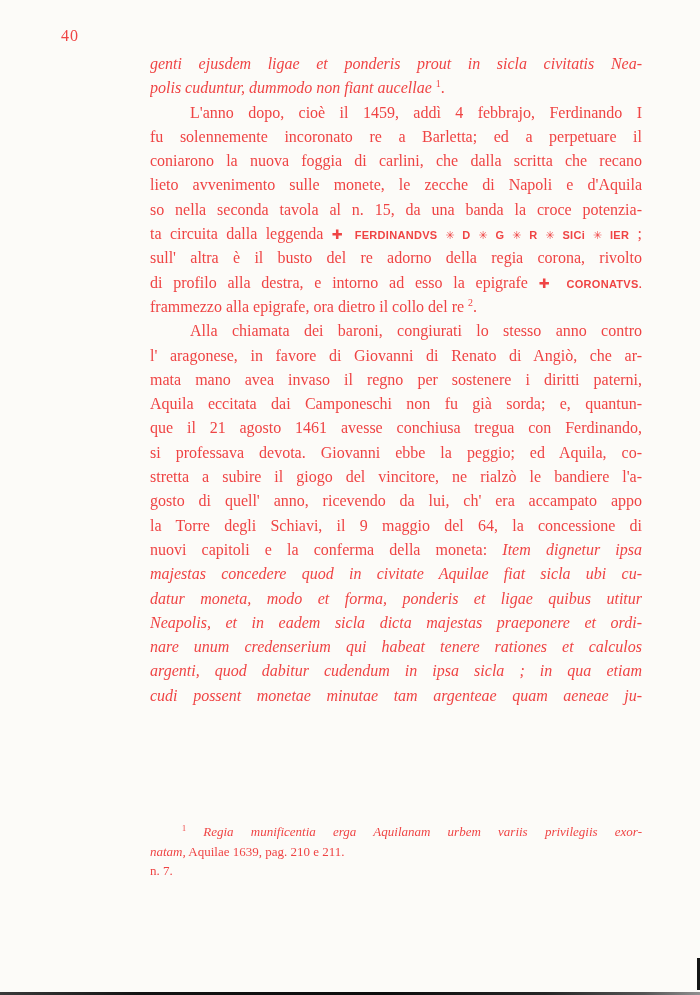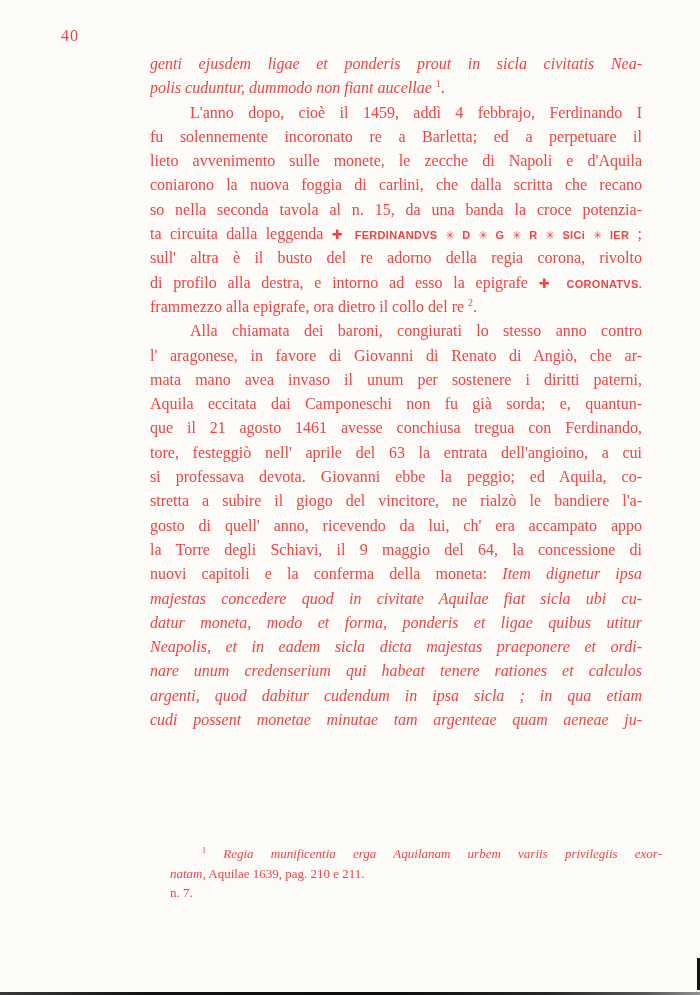--- a/index.html
+++ b/index.html
@@ -27,23 +27,22 @@
   }
   .body-block .line {
     font-size: 16px;
     line-height: 24.3px;
     height: 24.3px;
     overflow: hidden;
   }
   .fn-block {
     position: absolute;
     left: 150px;
-    top: 844px;
+    top: 822px;
     width: 492px;
-    margin-left: 20px;
   }
   .fn-block .line {
     font-size: 13px;
     line-height: 19.5px;
     height: 19.5px;
     overflow: hidden;
   }
   .line.j { text-align: justify; text-align-last: justify; }
   .line.ind { text-indent: 40px; }
   .fn-block .line.ind { text-indent: 32px; }
@@ -81,33 +80,32 @@
 </head>
 <body>
 
 <div class="page">
   <div class="pagenum">40</div>
   <div class="body-block" id="body-block">
       <div class="line j"><span class="seg-i">genti ejusdem ligae et ponderis prout in sicla civitatis Nea-</span></div>
       <div class="line"><span class="seg-i">polis cuduntur, dummodo non fiant aucellae </span><span class="seg-sup">1</span><span class="seg-r">.</span></div>
       <div class="line j ind"><span class="seg-r">L'anno dopo, cioè il 1459, addì 4 febbrajo, Ferdinando I</span></div>
       <div class="line j"><span class="seg-r">fu solennemente incoronato re a Barletta; ed a perpetuare il</span></div>
+      <div class="line j"><span class="seg-r">coniarono la nuova foggia di carlini, che dalla scritta che recano</span></div>
       <div class="line j"><span class="seg-r">lieto avvenimento sulle monete, le zecche di Napoli e d'Aquila</span></div>
-      <div class="line j"><span class="seg-r">coniarono la nuova foggia di carlini, che dalla scritta che recano</span></div>
       <div class="line j"><span class="seg-r">so nella seconda tavola al n. 15, da una banda la croce potenzia-</span></div>
       <div class="line j"><span class="seg-r">ta circuita dalla leggenda </span><span class="seg-x">✚</span><span class="seg-b"> FERDINANDVS ✳ D ✳ G ✳ R ✳ SICi ✳ IER</span><span class="seg-r"> ;</span></div>
       <div class="line j"><span class="seg-r">sull' altra è il busto del re adorno della regia corona, rivolto</span></div>
       <div class="line j"><span class="seg-r">di profilo alla destra, e intorno ad esso la epigrafe </span><span class="seg-x">✚</span><span class="seg-b"> CORONATVS.</span></div>
       <div class="line"><span class="seg-r">frammezzo alla epigrafe, ora dietro il collo del re </span><span class="seg-sup">2</span><span class="seg-r">.</span></div>
       <div class="line j ind"><span class="seg-r">Alla chiamata dei baroni, congiurati lo stesso anno contro</span></div>
       <div class="line j"><span class="seg-r">l' aragonese, in favore di Giovanni di Renato di Angiò, che ar-</span></div>
-      <div class="line j"><span class="seg-r">mata mano avea invaso il unum per sostenere i diritti paterni,</span></div>
+      <div class="line j"><span class="seg-r">mata mano avea invaso il regno per sostenere i diritti paterni,</span></div>
       <div class="line j"><span class="seg-r">Aquila eccitata dai Camponeschi non fu già sorda; e, quantun-</span></div>
       <div class="line j"><span class="seg-r">que il 21 agosto 1461 avesse conchiusa tregua con Ferdinando,</span></div>
-      <div class="line j"><span class="seg-r">tore, festeggiò nell' aprile del 63 la entrata dell'angioino, a cui</span></div>
       <div class="line j"><span class="seg-r">si professava devota. Giovanni ebbe la peggio; ed Aquila, co-</span></div>
       <div class="line j"><span class="seg-r">stretta a subire il giogo del vincitore, ne rialzò le bandiere l'a-</span></div>
       <div class="line j"><span class="seg-r">gosto di quell' anno, ricevendo da lui, ch' era accampato appo</span></div>
       <div class="line j"><span class="seg-r">la Torre degli Schiavi, il 9 maggio del 64, la concessione di</span></div>
       <div class="line j"><span class="seg-r">nuovi capitoli e la conferma della moneta: </span><span class="seg-i">Item dignetur ipsa</span></div>
       <div class="line j"><span class="seg-i">majestas concedere quod in civitate Aquilae fiat sicla ubi cu-</span></div>
       <div class="line j"><span class="seg-i">datur moneta, modo et forma, ponderis et ligae quibus utitur</span></div>
       <div class="line j"><span class="seg-i">Neapolis, et in eadem sicla dicta majestas praeponere et ordi-</span></div>
       <div class="line j"><span class="seg-i">nare unum credenserium qui habeat tenere rationes et calculos</span></div>
       <div class="line j"><span class="seg-i">argenti, quod dabitur cudendum in ipsa sicla ; in qua etiam</span></div>

